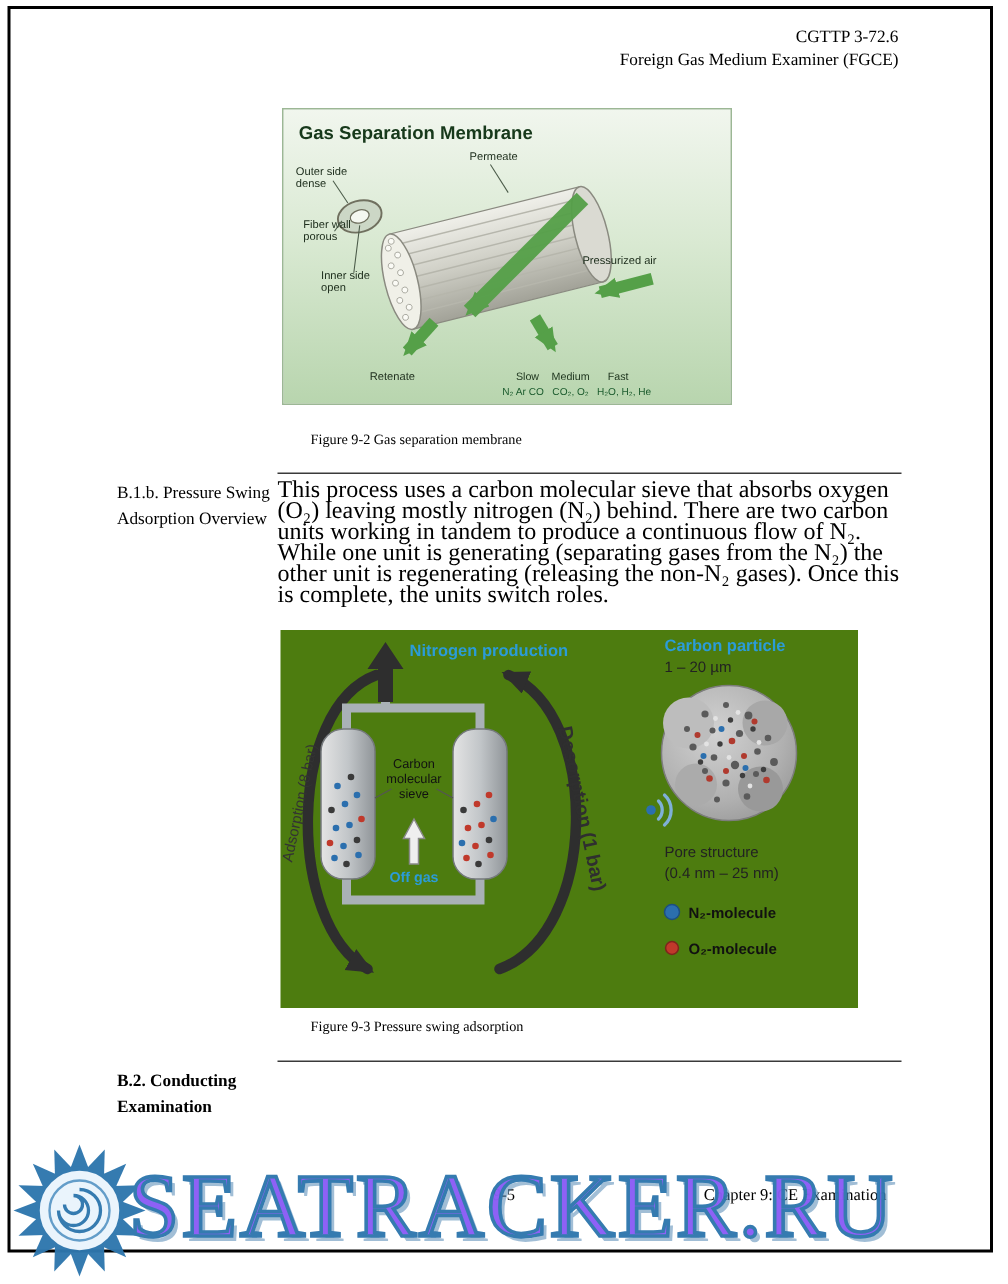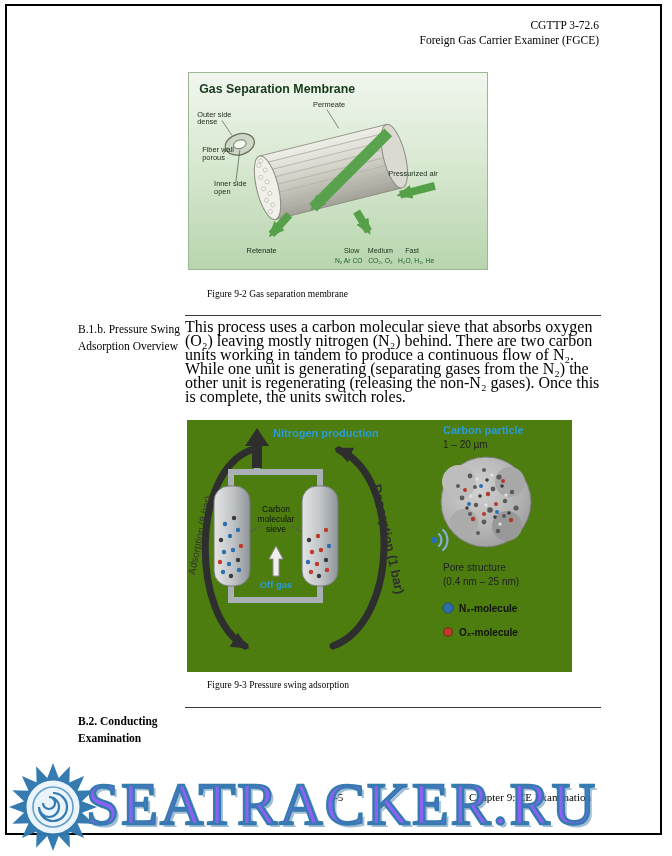--- a/index.html
+++ b/index.html
@@ -63,21 +63,21 @@
 </style>
 </head>
 <body>
 
 <div class="page">
 
   <div class="frame"></div>
 
   <header class="doc-header">
     <div>CGTTP 3-72.6</div>
-    <div>Foreign Gas Carrier Examiner (FGCE)</div>
+    <div>Foreign Gas Medium Examiner (FGCE)</div>
   </header>
 
   <figure class="fig-membrane">
     <svg viewBox="0 0 262 198" width="262" height="196">
       <defs>
         <linearGradient id="gCyl" x1="0" y1="0" x2="0" y2="1">
           <stop offset="0" stop-color="#efefe9"></stop>
             <stop offset="0.45" stop-color="#d2d2c9"></stop>
             <stop offset="1" stop-color="#a2a298"></stop>
         </linearGradient>

